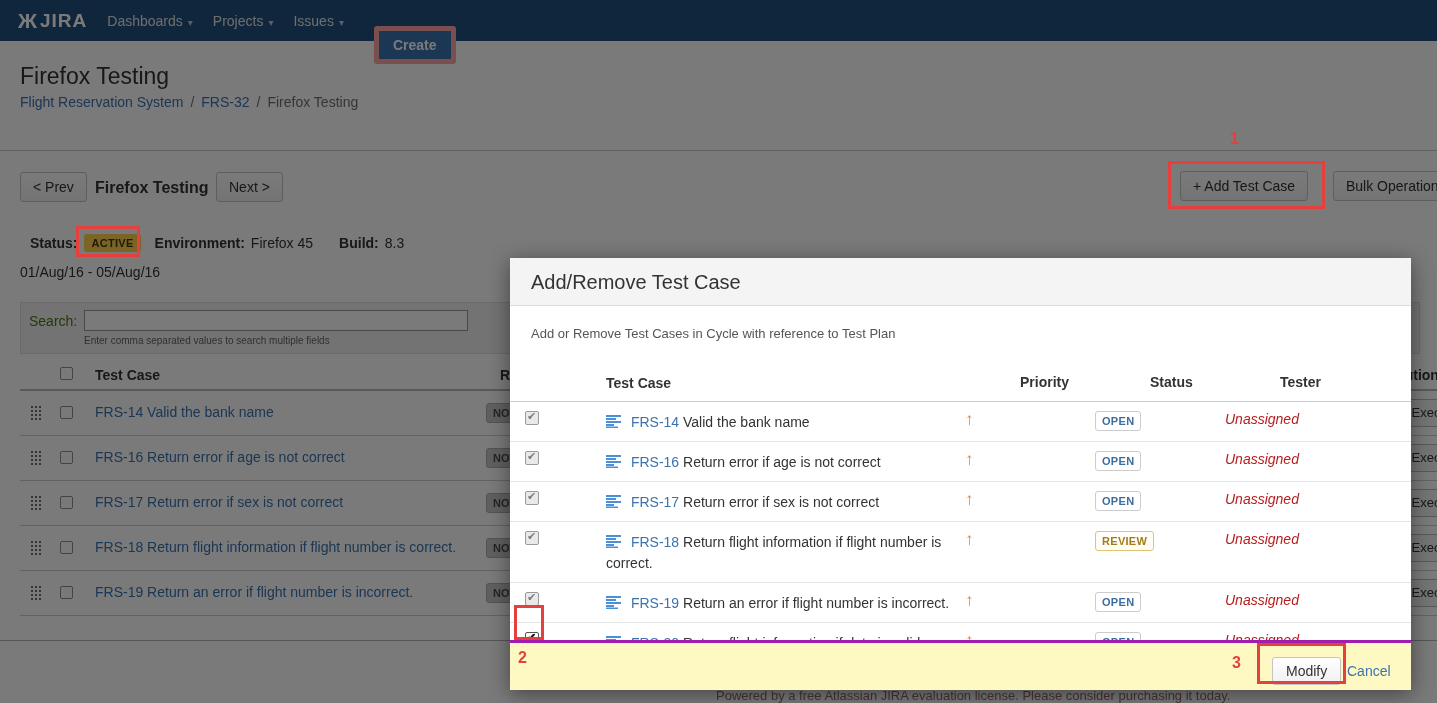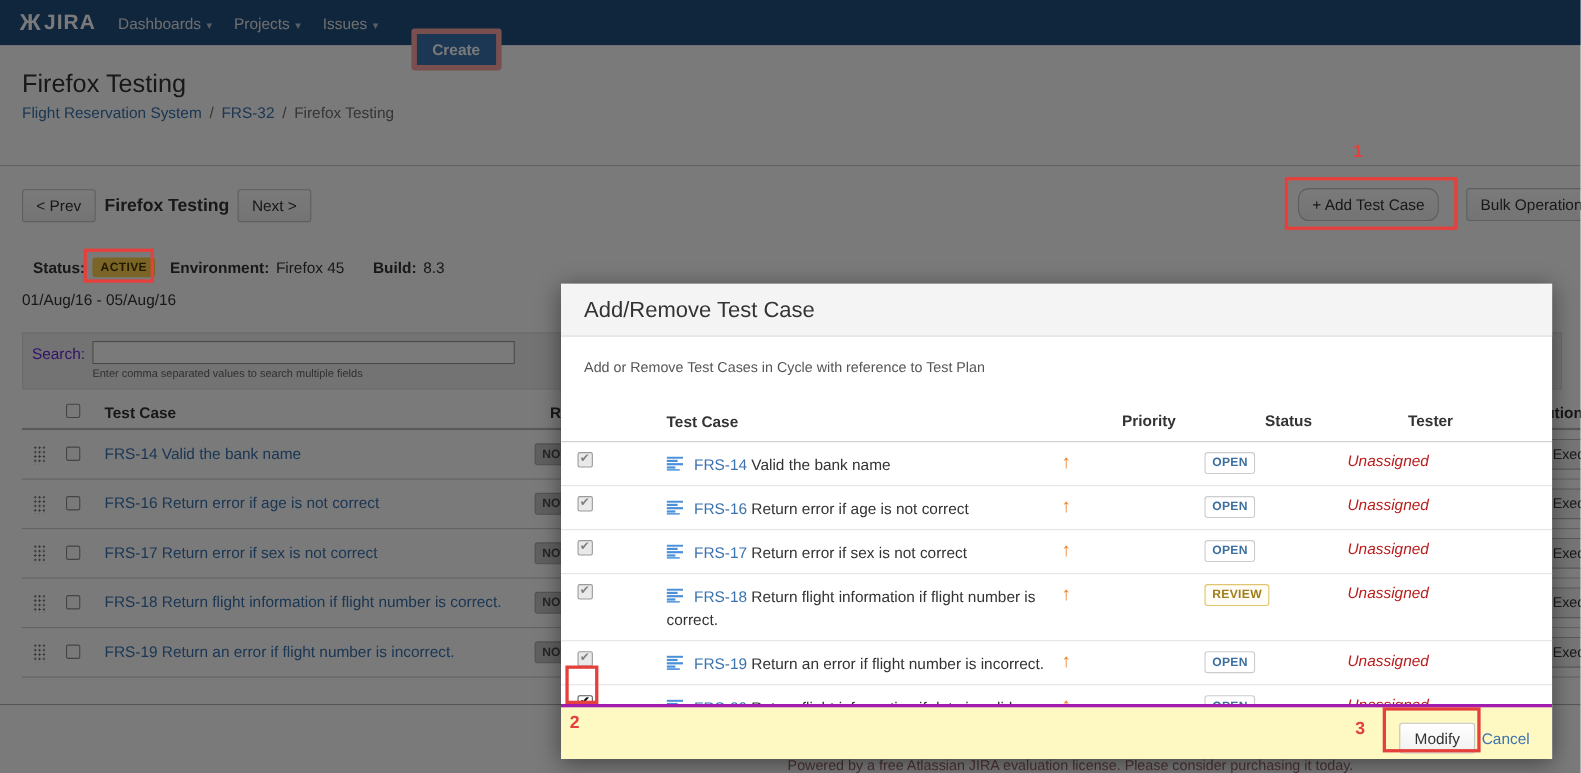--- a/index.html
+++ b/index.html
@@ -24,33 +24,33 @@
   .breadcrumb a { color:#3b73af; text-decoration:none; }
   .breadcrumb .sep { margin:0 7px; color:#707070; }
 
   .top-divider { position:absolute; left:0; top:150px; width:100%; border-top:1px solid #ccc; }
 
   .aui-btn { background:linear-gradient(#ffffff,#f2f2f2); border:1px solid #c4c4c4; border-radius:3px;
              color:#333; font-size:14px; padding:6px 12px; font-family:"Liberation Sans",sans-serif; }
   .prev-btn { position:absolute; left:20px; top:172px; }
   .cycle-heading { position:absolute; left:95px; top:179px; font-size:16px; font-weight:bold; color:#333; }
   .next-btn { position:absolute; left:216px; top:172px; }
-  .add-tc-btn { position:absolute; left:1180px; top:171px;border-radius:10px; }
+  .add-tc-btn { position:absolute; left:1180px; top:171px; }
   .bulk-btn { position:absolute; left:1333px; top:171px; width:130px; white-space:nowrap; overflow:hidden; text-align:left; }
 
   .meta-row { position:absolute; left:30px; top:234px; font-size:14px; color:#333; display:flex; align-items:center;text-align:right; }
   .meta-row b { font-weight:bold; }
   .badge-active { background:#ffd351; color:#4a3a00; font-size:11px; font-weight:bold; border-radius:3px;
                   padding:3px 7px; margin:0 14px 0 7px; letter-spacing:.3px; }
   .meta-val { margin:0 26px 0 6px; }
   .date-range { position:absolute; left:20px; top:264px; font-size:14px; color:#333; }
 
   .search-panel { position:absolute; left:20px; top:302px; width:1400px; height:52px; background:#f0f0f0;
                   border:1px solid #e0e0e0; }
-  .search-label { position:absolute; left:8px; top:10px; font-size:14px; color:#6d28d9; }
+  .search-label { position:absolute; left:8px; top:10px; font-size:14px; color:#4d7c0f; }
   .search-input { position:absolute; left:63px; top:7px; width:384px; height:21px; border:1px solid #999;
                   background:#fff; font-size:13px; padding:0 4px; }
   .search-hint { position:absolute; left:63px; top:32px; font-size:10px; color:#666; }
 
   .bgt-header { position:absolute; left:20px; top:358px; width:1417px; height:33px; border-bottom:2px solid #bbb; }
   .bgt-header .cb { position:absolute; left:40px; top:9px; }
   .bgt-header .col-tc { position:absolute; left:75px; top:9px; font-size:14px; font-weight:bold; color:#333; }
   .bgt-header .col-re { position:absolute; left:480px; top:9px; font-size:14px; font-weight:bold; color:#333; }
   .bgt-header .col-ex { position:absolute; left:1352px; top:9px; font-size:14px; font-weight:bold; color:#333; }
 

